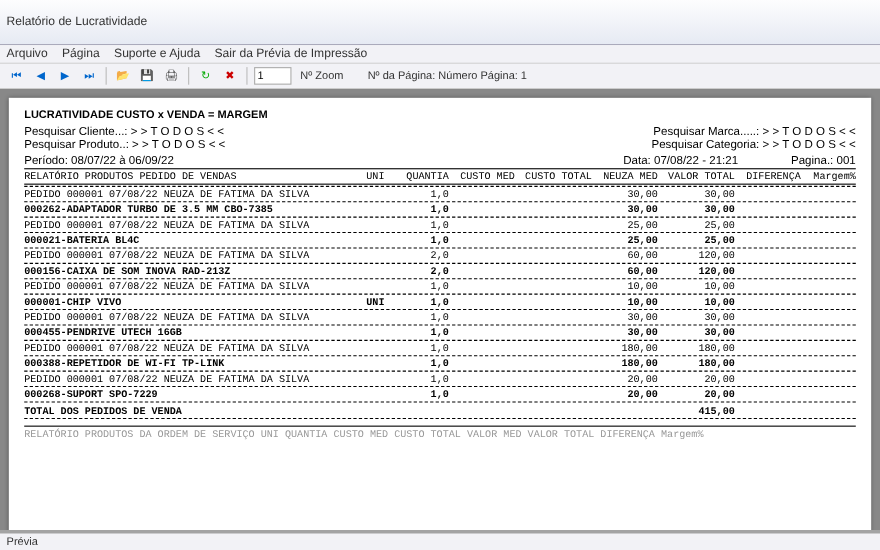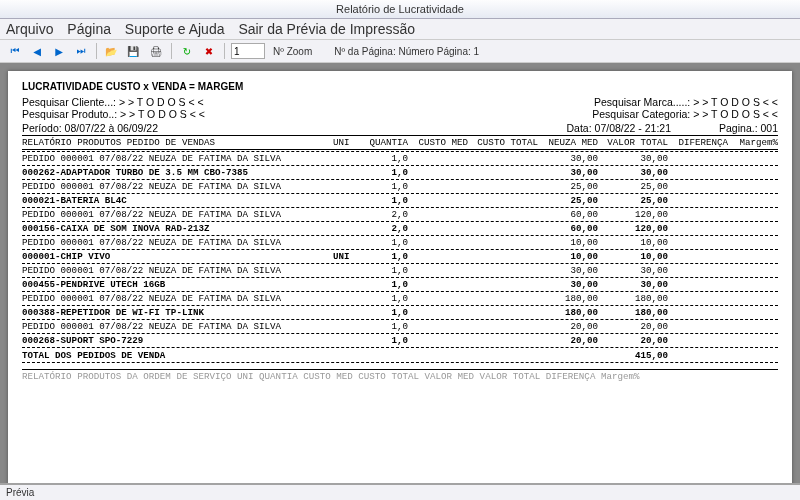--- a/index.html
+++ b/index.html
@@ -1,18 +1,18 @@
 <!DOCTYPE html>
 <html><head>
 <meta charset="utf-8">
 <style>
 * { box-sizing: border-box; margin: 0; padding: 0; }
 body { font-family: Arial, sans-serif; font-size: 11px; background: #e8e8ec; width: 800px; height: 500px; overflow: hidden; display: flex; flex-direction: column; }
-.titlebar { background: linear-gradient(#fdfdfe,#e6eaf3); border-bottom: 1px solid #aab; padding: 3px 6px; font-size: 11px; color: #333; text-align: center; }
-.menubar { background: #f2f2f6; padding: 2px 6px; font-size: 14px; color: #333; border-bottom: 1px solid #ccc; }
+.titlebar { background: linear-gradient(#fdfdfe,#e6eaf3); border-bottom: 1px solid #aab; padding: 14px 6px; font-size: 11px; color: #333; }
+.menubar { background: #f2f2f6; padding: 2px 6px; font-size: 11px; color: #333; border-bottom: 1px solid #ccc; }
 .menubar span { margin-right: 10px; cursor: default; }
 .toolbar { background: #f2f2f6; padding: 2px 6px; display: flex; align-items: center; gap: 4px; border-bottom: 1px solid #ccc; }
 .tbtn { width: 18px; height: 18px; display: inline-flex; align-items: center; justify-content: center; border: 1px solid transparent; border-radius: 2px; cursor: pointer; font-size: 10px; }
 .tsep { width: 1px; height: 16px; background: #bbb; margin: 0 2px; }
 .zoom-box { width: 34px; height: 16px; border: 1px solid #aaa; background: #fff; font-size: 10px; padding: 0 2px; }
 .tlabel { font-size: 10px; color: #333; margin-left: 4px; }
 .page-area { flex: 1; background: #888; padding: 8px; overflow: auto; }
 .sheet { background: #fff; width: 100%; min-height: 440px; box-shadow: 0 0 4px rgba(0,0,0,.4); padding: 10px 14px; font-family: "Courier New", monospace; font-size: 9.2px; color: #000; position: relative; }
 .hdr-row { display: flex; justify-content: space-between; font-family: Arial; }
 .h1 { font-size: 10px; font-weight: bold; }
@@ -25,21 +25,21 @@
 .c-desc { flex: 1; white-space: nowrap; overflow: hidden; }
 .c-uni { width: 30px; }
 .c-qt { width: 45px; text-align: right; }
 .c-cm { width: 60px; text-align: right; }
 .c-ct { width: 70px; text-align: right; }
 .c-vm { width: 60px; text-align: right; }
 .c-vt { width: 70px; text-align: right; }
 .c-df { width: 60px; text-align: right; }
 .c-mg { width: 50px; text-align: right; }
 .bold { font-weight: bold; }
-.statusbar { background: #f2f2f6; border-top: 2px solid #a3a3a3; padding: 2px 6px; font-size: 10px; color: #333; }
+.statusbar { background: #f2f2f6; border-top: 4px solid #a3a3a3; padding: 2px 6px; font-size: 10px; color: #333; }
 .faded { color: #999; }
 </style>
 </head>
 <body>
 
 <div class="titlebar">
   <span>Relatório de Lucratividade</span>
 </div>
 
 <div class="menubar">

